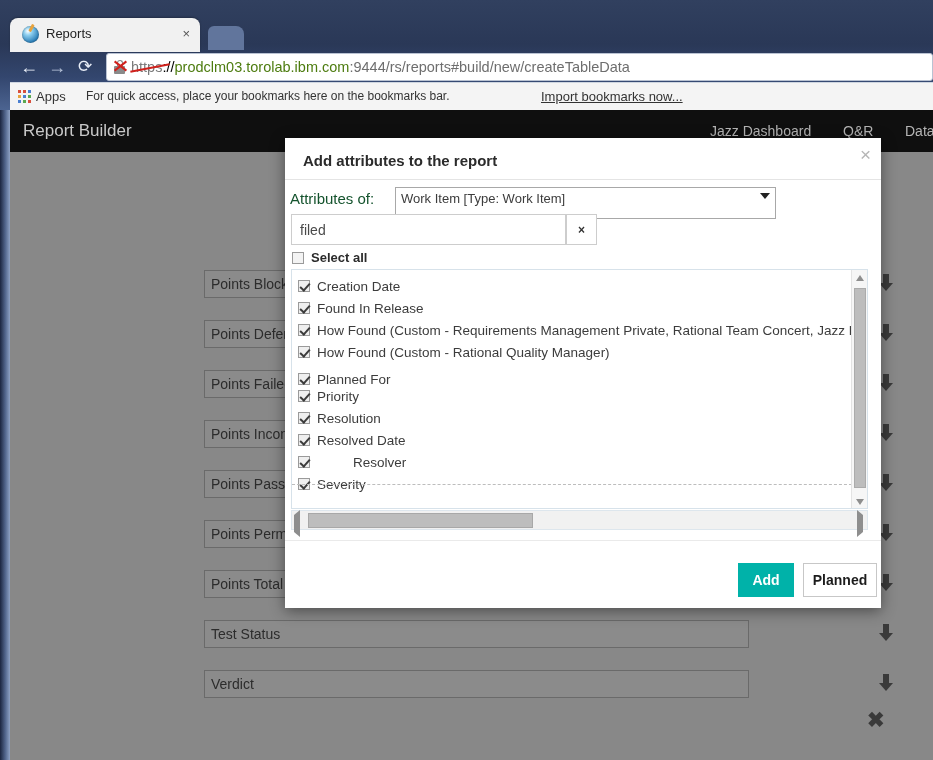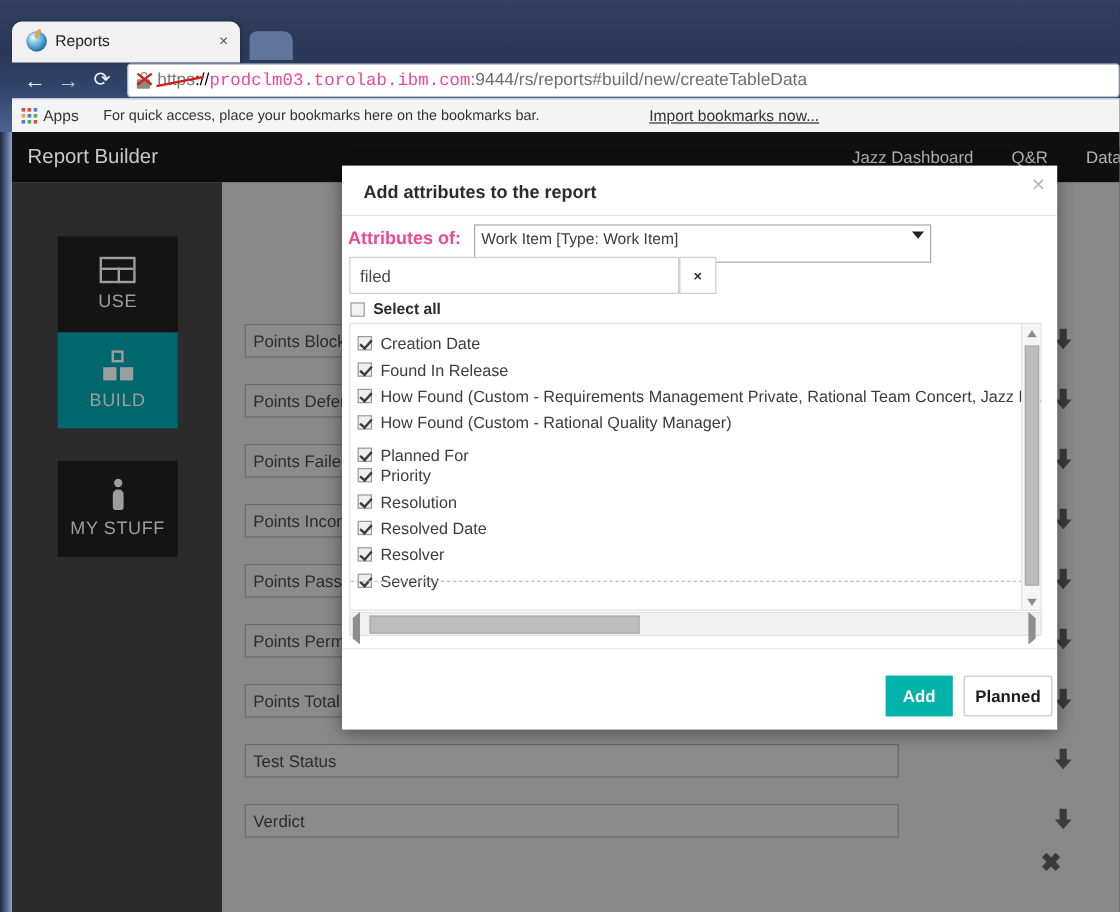--- a/index.html
+++ b/index.html
@@ -93,21 +93,21 @@
     font-size: 14.5px; line-height: 19px; white-space: nowrap;
   }
   #url-scheme {
     color: #7a7a7a; position: relative;
   }
   #url-scheme::after {
     content: ""; position: absolute; left: -1px; top: 50%;
     width: 40px; height: 2px; background: #d0211c;
     transform: rotate(-11deg);
   }
-  #url-host { color: #ec4899; font-family: Liberation Mono, monospace; }
+  #url-host { color: #4d7c0f; }
   #url-rest { color: #6e6e6e; }
 
   #bookmarks-bar {
     position: absolute; left: 10px; top: 82px; width: 923px; height: 40px;
     background: #f4f4f4; border-top: 1px solid #cfd6e0;
   }
   #apps-icon {
     position: absolute; left: 8px; top: 7px; width: 13px; height: 13px;
   }
   #apps-icon i {
@@ -241,21 +241,21 @@
   #modal-close {
     position: absolute; right: 10px; top: 7px;
     font-size: 19px; color: #b6b6b6; cursor: pointer; line-height: 1;
   }
   #modal-header-rule {
     position: absolute; left: 0; top: 41px; width: 596px; height: 1px;
     background: #e4e4e4;
   }
   #attrs-of-label {
     position: absolute; left: 5px; top: 52px;
-    font-size: 15px; font-weight: bold; color: #ec4899; text-align: right;
+    font-size: 15px; font-weight: normal; color: #14532d; text-align: right;
   }
   #attrs-of-select {
     position: absolute; left: 110px; top: 49px;
     width: 381px; height: 32px;
     border: 1px solid #a8a8a8; background: #fff;
   }
   #attrs-of-value {
     position: absolute; left: 5px; top: 3px; font-size: 13px; color: #3c3c3c;
     white-space: nowrap;
   }
@@ -426,41 +426,20 @@
 
 <div id="viewport">
 
   <div id="app-header">
     <span id="app-title">Report Builder</span>
     <span class="app-nav-link" id="nav-jazz">Jazz Dashboard</span>
     <span class="app-nav-link" id="nav-qr">Q&amp;R</span>
     <span class="app-nav-link" id="nav-data">Data</span>
   </div>
 
-  <div id="left-rail">
-    <div class="rail-tile" id="tile-use">
-      <span class="rail-icon" id="icon-use"></span>
-      <span class="rail-label">USE</span>
-    </div>
-    <div class="rail-tile" id="tile-build">
-      <span class="rail-icon" id="icon-build">
-        <span class="b-top"></span>
-          <span class="b-bl"></span>
-          <span class="b-br"></span>
-      </span>
-      <span class="rail-label">BUILD</span>
-    </div>
-    <div class="rail-tile" id="tile-mystuff">
-      <span class="rail-icon" id="icon-mystuff">
-        <span class="p-head"></span>
-          <span class="p-body"></span>
-      </span>
-      <span class="rail-label">MY STUFF</span>
-    </div>
-  </div>
 
   <div id="content">
     <div id="rows-host">
         <div class="field-row" style="top: 118px;">
           <div class="field-box">
             <span class="field-label">Points Blocked</span>
           </div>
         </div>
         <div class="row-arrow" style="top: 120px;">
           <svg width="22" height="22" viewBox="0 0 22 22">
@@ -598,21 +577,21 @@
             <span class="attr-text">Priority</span>
           </div>
           <div class="attr-row" style="top: 137px;">
             <span class="cb checked"></span>
             <span class="attr-text">Resolution</span>
           </div>
           <div class="attr-row" style="top: 159px;">
             <span class="cb checked"></span>
             <span class="attr-text">Resolved Date</span>
           </div>
-          <div class="attr-row" style="top: 181px;">
+          <div class="attr-row" style="top: 181px; gap: 36px;">
             <span class="cb checked"></span>
             <span class="attr-text">Resolver</span>
           </div>
           <div class="attr-row" style="top: 203px;">
             <span class="cb checked"></span>
             <span class="attr-text">Severity</span>
           </div>
         </div>
       <div id="attr-separator"></div>
 

